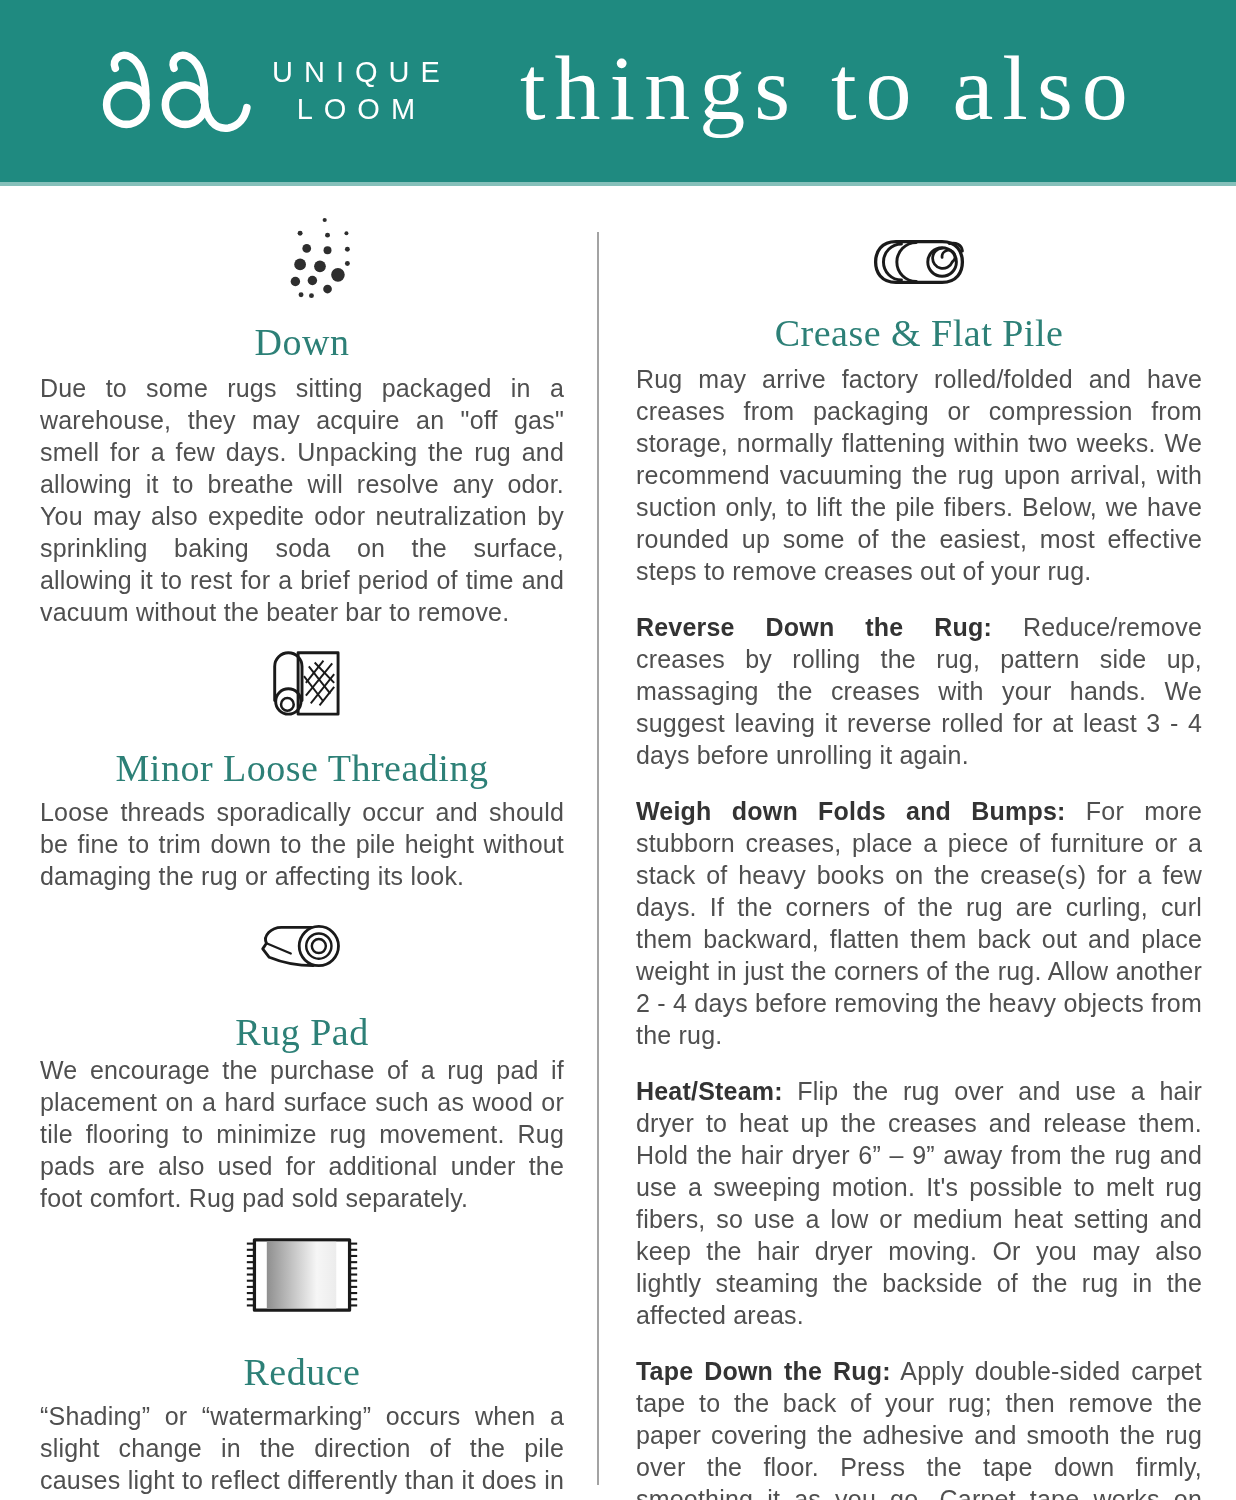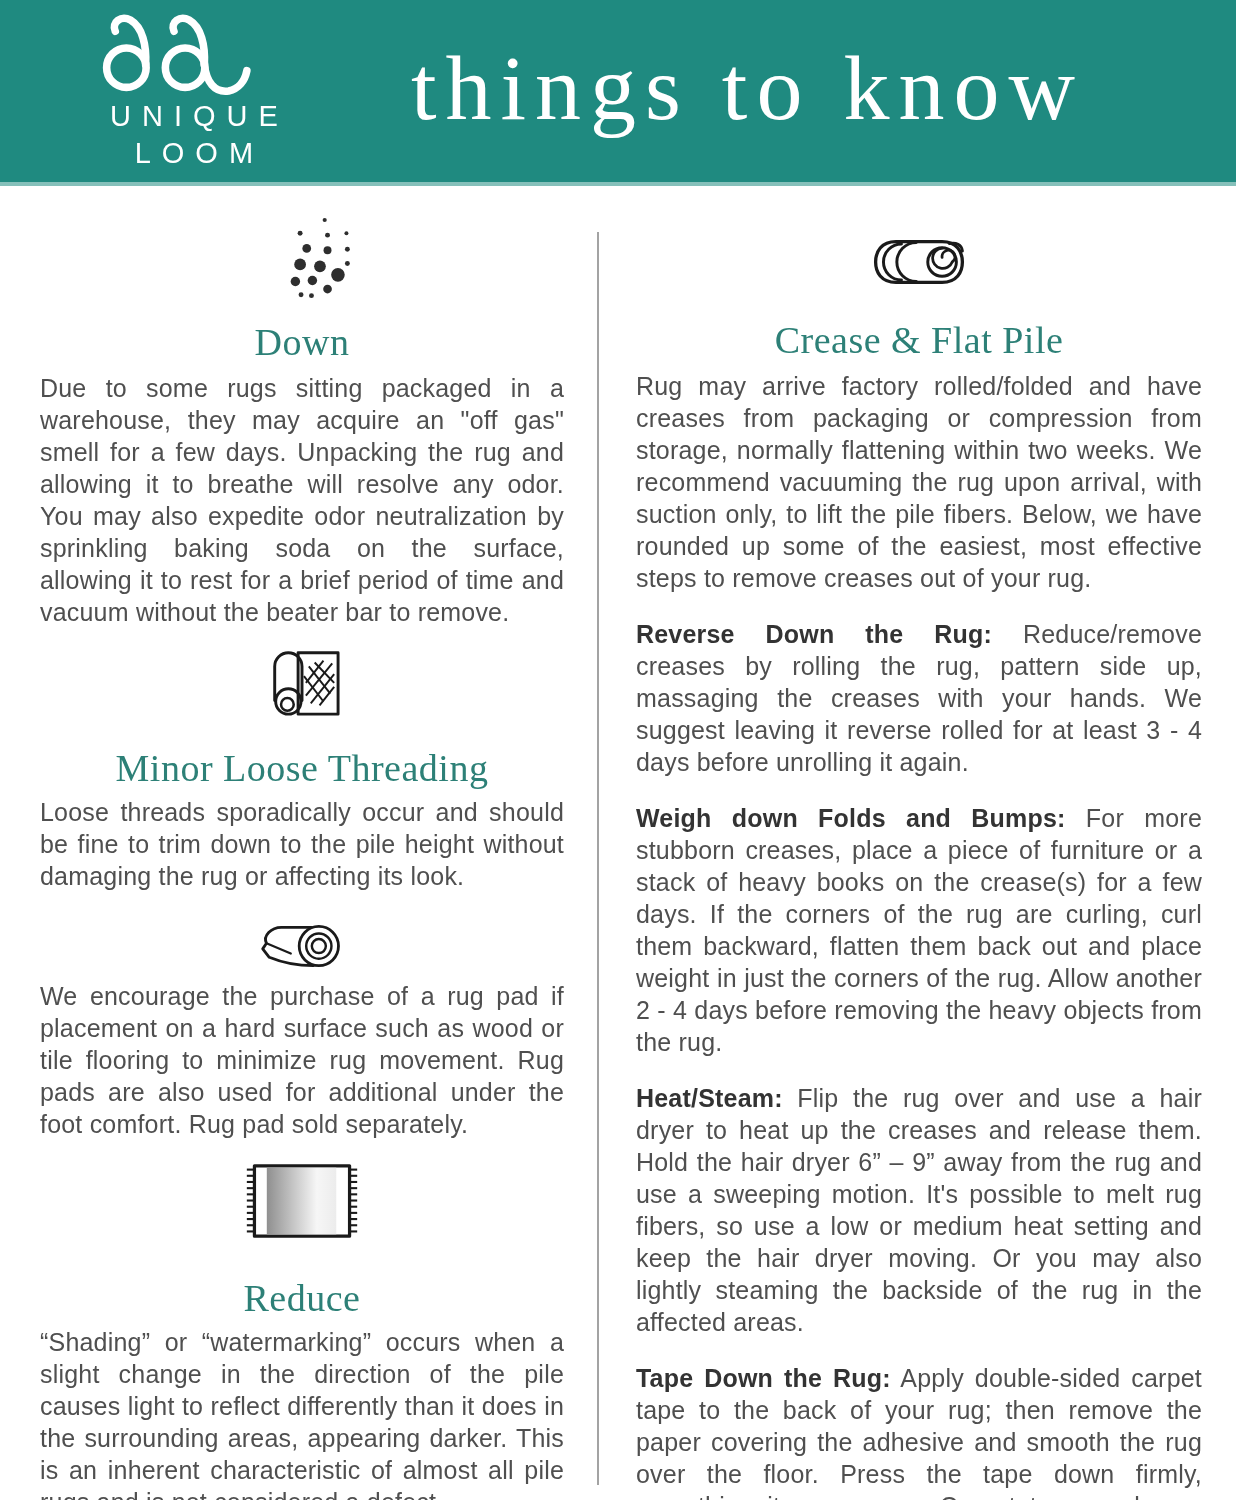--- a/index.html
+++ b/index.html
@@ -10,21 +10,21 @@
     position: relative; overflow: hidden;
   }
   .page { width: 1236px; height: 1500px; position: relative; background: #fff; }
 
   
   .header {
     height: 186px; background: #1f8a80;
     border-bottom: 4px solid #85c0ba;
     display: flex; align-items: center;
   }
-  .brand { display: flex; align-items: flex-start; margin-left: 96px; flex-direction: column; }
+  .brand { display: flex; align-items: center; margin-left: 96px; }
   .brand-mark { width: 162px; height: 88px; }
   .brand-text {
     color: #ffffff; margin-left: 14px;
     font-size: 29px; letter-spacing: 11px; line-height: 37px;
     font-weight: 400; text-align: center;
   }
   .header-title {
     flex: 1; text-align: center; color: #ffffff;
     font-family: "Liberation Serif", serif;
     font-size: 92px; letter-spacing: 9px; font-weight: 400;
@@ -63,21 +63,21 @@
   .threading-text      { margin-top: 6px; }
   .rugpad-icon-wrap    { margin-top: 26px; }
   .rugpad-heading      { margin-top: 30px; }
   .rugpad-text         { }
   .shading-icon-wrap   { margin-top: 22px; }
   .shading-heading     { margin-top: 32px; }
   .shading-text        { margin-top: 6px; }
 
   
   .crease-icon-wrap    { margin-top: 52px; }
-  .crease-heading      { margin-top: 28px; }
+  .crease-heading      { margin-top: 21px; }
   .crease-intro        { margin-top: 8px; }
   .tip                 { margin-top: 24px; }
 
   .icon-stroke { fill: none; stroke: #1a1a1a; stroke-linecap: round; stroke-linejoin: round; }
 </style>
 </head>
 <body>
 
 <div class="page">
 
@@ -90,21 +90,21 @@
           <path d="M49,53 C50,34 46,16 34,9 C25,4 15,11 19,20"></path>
           <path d="M107,53 C108,34 104,16 92,9 C83,4 73,11 77,20"></path>
           <path d="M107,53 C109,70 117,81 131,79 C141,77 147,69 149,59"></path>
         </g>
       </svg>
       <div class="brand-text">
         <div>UNIQUE</div>
         <div>LOOM</div>
       </div>
     </div>
-    <div class="header-title">things to know</div>
+    <div class="header-title">things to also</div>
   </div>
 
   <div class="divider"></div>
 
   <div class="content">
 
     <div class="col-left">
 
       <div class="icon-wrap odor-icon-wrap">
         <svg width="104" height="94" viewBox="0 0 110 96" aria-hidden="true">
@@ -153,20 +153,21 @@
 
       <div class="icon-wrap rugpad-icon-wrap">
         <svg width="92" height="58" viewBox="0 0 96 62" aria-hidden="true">
           <path d="M58,10 H26 C15,10 6,19 10,27 L6,33 L13,42 C30,49 46,51 60,51" fill="#ffffff" class="icon-stroke" stroke-width="3"></path>
           <path d="M10,27 L36,38" class="icon-stroke" stroke-width="2.4"></path>
           <circle cx="66" cy="30" r="21" fill="#ffffff" class="icon-stroke" stroke-width="3"></circle>
           <circle cx="66" cy="30" r="13.5" class="icon-stroke" stroke-width="2.6"></circle>
           <circle cx="66" cy="30" r="7.5" class="icon-stroke" stroke-width="2.6"></circle>
         </svg>
       </div>
+      <h2 class="section-heading rugpad-heading">Rug Pad</h2>
       <p class="body-text rugpad-text">We encourage the purchase of a rug pad if placement on a hard surface such as wood or tile flooring to minimize rug movement. Rug pads are also used for additional under the foot comfort. Rug pad sold separately.</p>
 
       <div class="icon-wrap shading-icon-wrap">
         <svg width="118" height="78" viewBox="0 0 120 82" aria-hidden="true">
           <defs>
             <linearGradient id="shadeGrad" x1="0" y1="0" x2="1" y2="0">
               <stop offset="0" stop-color="#8f8f8f"></stop>
               <stop offset="0.72" stop-color="#f6f6f6"></stop>
               <stop offset="1" stop-color="#ececec"></stop>
             </linearGradient>

